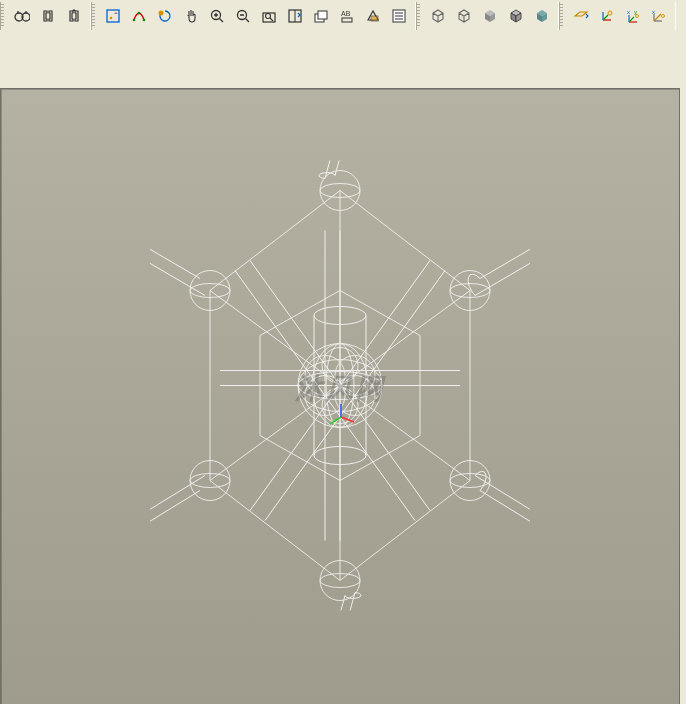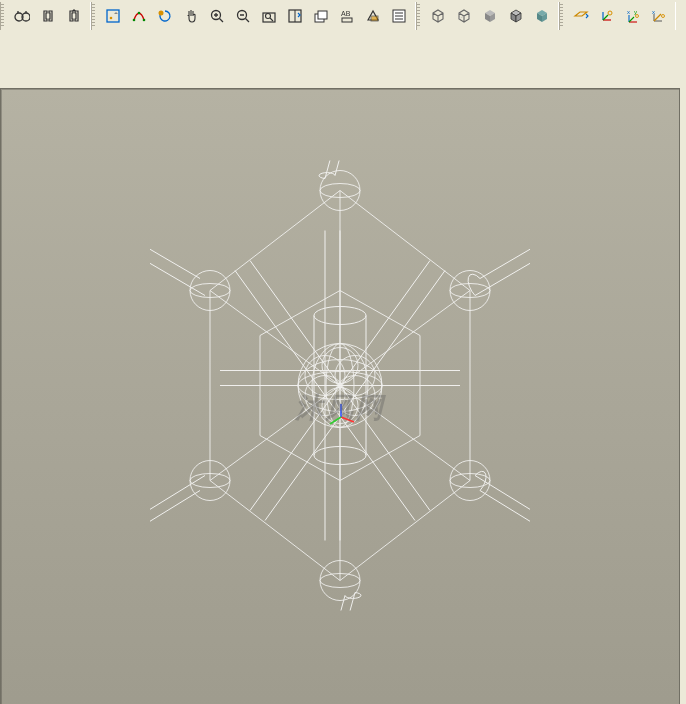--- a/index.html
+++ b/index.html
@@ -79,21 +79,20 @@
     left: 50%;
     top: 47%;
     transform: translate(-50%, -50%);
     font-size: 28px;
     font-weight: bold;
     color: rgba(90, 90, 90, 0.35);
     letter-spacing: 2px;
     font-family: "SimHei", sans-serif;
     font-style: italic;
     pointer-events: none;
-    margin-top: 19px;
   }
   .axis-triad {
     position: absolute;
     left: 48%;
     top: 49%;
     width: 30px;
     height: 30px;
     pointer-events: none;
   }
 </style>

